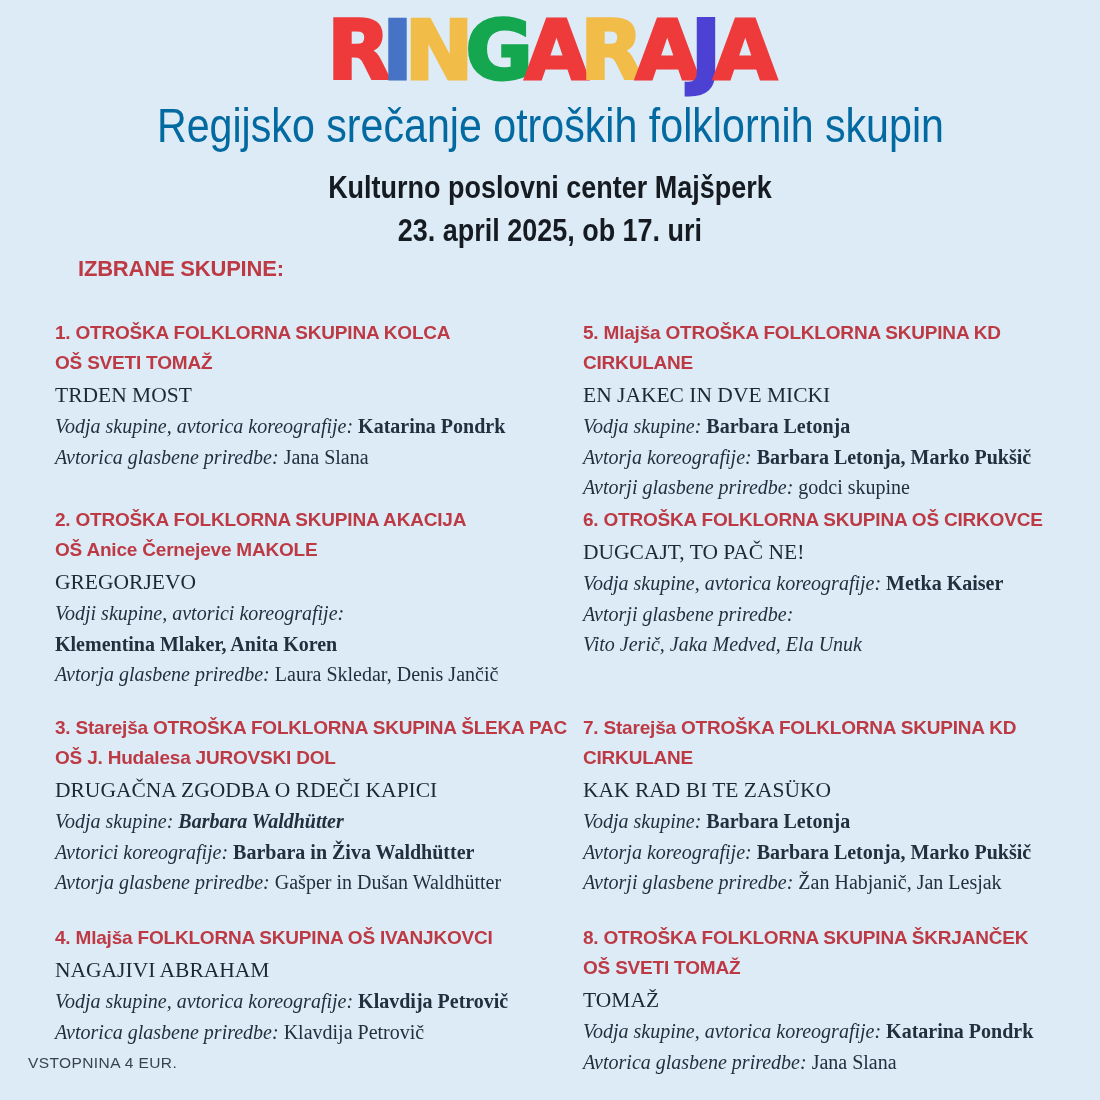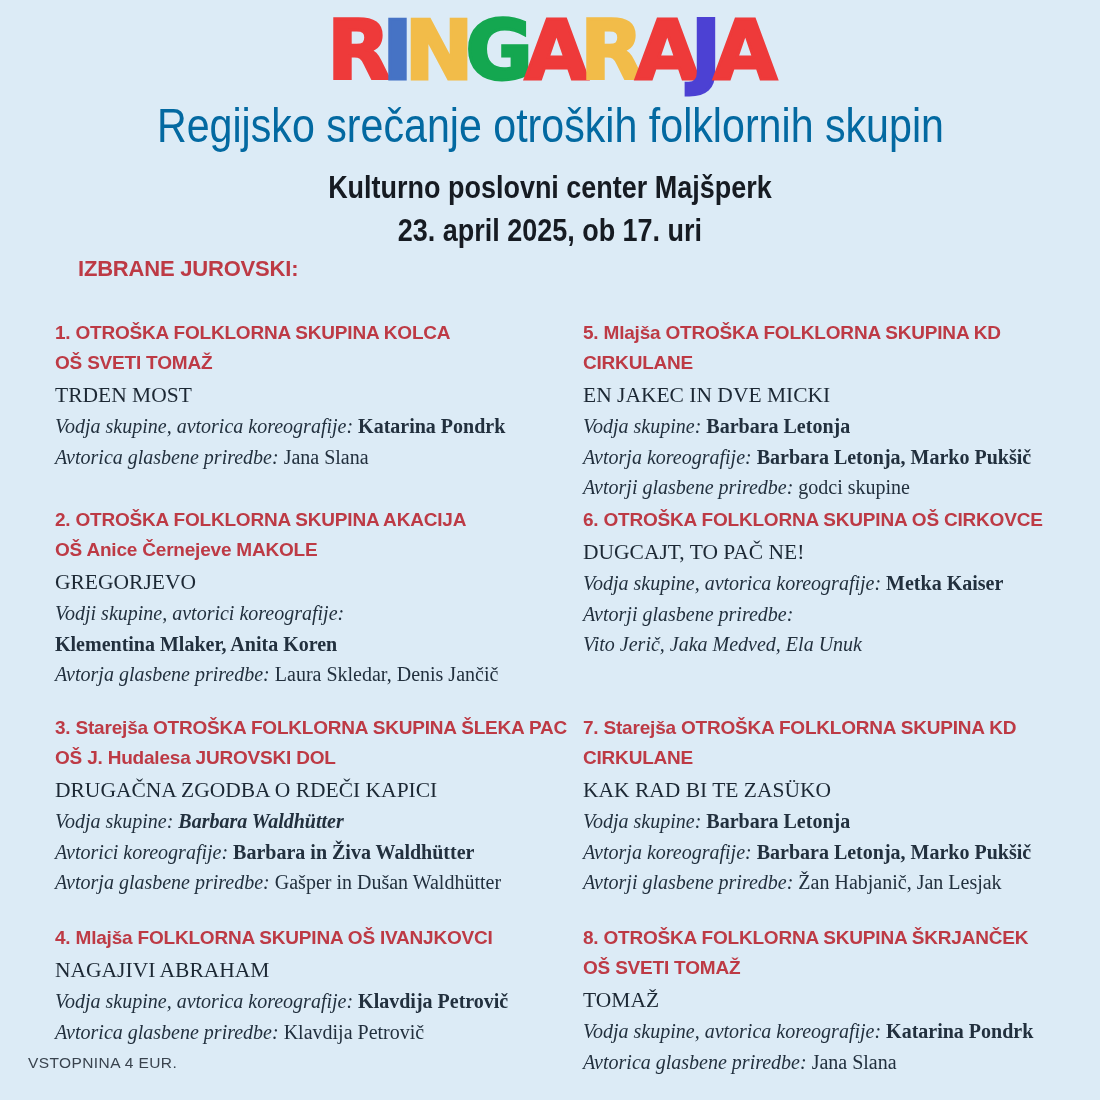--- a/index.html
+++ b/index.html
@@ -104,21 +104,21 @@
 </div>
 
 <div class="sub-line venue">
   <span>Kulturno poslovni center Majšperk</span>
 </div>
 
 <div class="sub-line datetime">
   <span>23. april 2025, ob 17. uri</span>
 </div>
 
-<div class="section-label">IZBRANE JUROVSKI:</div>
+<div class="section-label">IZBRANE SKUPINE:</div>
 
 <div class="groups" id="groups">
     <div class="group">
       <div class="grp-head">1. OTROŠKA FOLKLORNA SKUPINA KOLCA</div>
       <div class="grp-head">OŠ SVETI TOMAŽ</div>
       <div class="grp-title">TRDEN MOST</div>
       <div class="grp-line"><span class="seg i">Vodja skupine, avtorica koreografije: </span><span class="seg b">Katarina Pondrk</span></div>
       <div class="grp-line"><span class="seg i">Avtorica glasbene priredbe: </span><span class="seg r">Jana Slana</span></div>
     </div>
     <div class="group">

